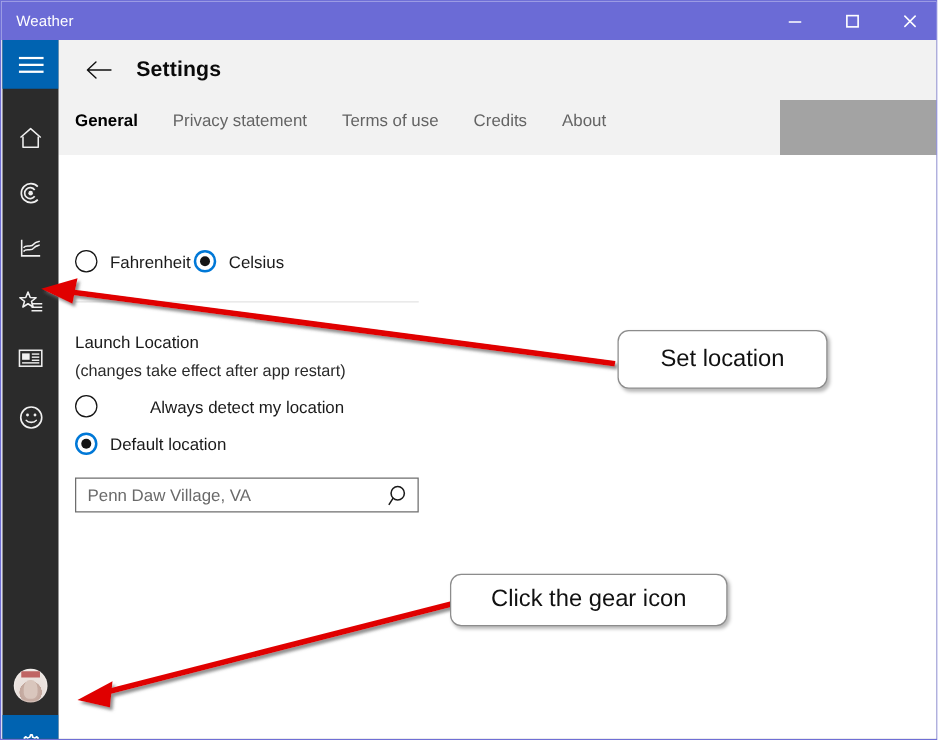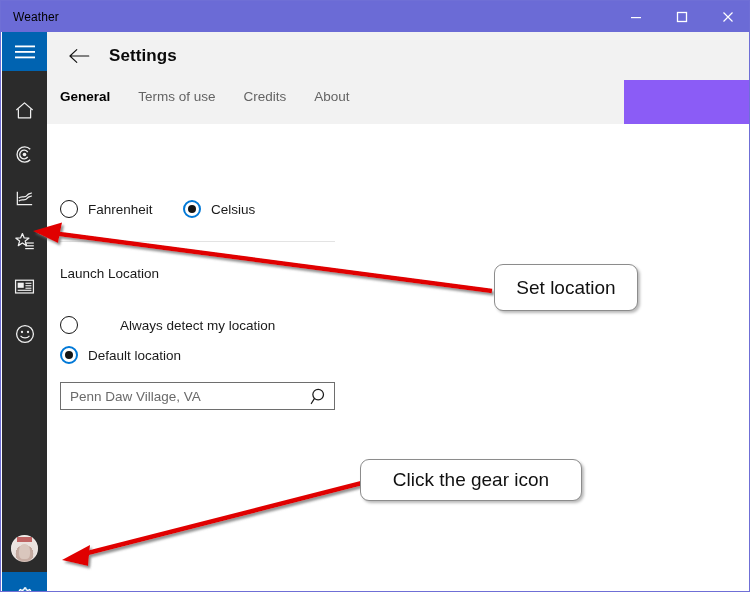--- a/index.html
+++ b/index.html
@@ -27,21 +27,21 @@
   
   #title-bar {
     position: absolute;
     left: 0; top: 0;
     width: 750px; height: 31px;
     background: #6b6bd6;
     display: flex;
     align-items: center;
   }
   #window-title {
-    color: #000000;
+    color: #ffffff;
     font-size: 12px;
     margin-left: 12px;
     letter-spacing: .1px;
     user-select: none;
   }
   #window-controls {
     margin-left: auto;
     display: flex;
     height: 31px;
   }
@@ -117,21 +117,21 @@
     background: #0063b1;
     display: flex; align-items: center; justify-content: center;
     color: #ffffff;
   }
 
   
   #content {
     position: absolute;
     left: 46px; top: 31px;
     width: 703px; height: 560px;
-    background: #8b5cf6;
+    background: #a3a3a3;
   }
 
   #page-header {
     position: absolute;
     left: 0; top: 0;
     width: 703px; height: 48px;
     background: #f2f2f2;
     display: flex; align-items: center;
   }
   #back-button {
@@ -211,21 +211,21 @@
     background: #151515;
   }
   .radio-text {
     font-size: 13.5px;
     color: #1a1a1a;
     margin-left: 10px;
     white-space: nowrap;
   }
 
   #radio-fahrenheit { left: 13px; top: 76px; }
-  #radio-celsius    { left: 136px; top: 76px; }
+  #radio-celsius    { left: 108px; top: 76px; }
   #radio-detect     { left: 13px; top: 192px; gap: 32px; }
   #radio-default    { left: 13px; top: 222px; }
 
   #divider {
     position: absolute;
     left: 13px; top: 117px;
     width: 275px; height: 1px;
     background: #e3e3e3;
   }
 
@@ -268,21 +268,21 @@
     box-sizing: border-box;
     background: #ffffff;
     border: 1.4px solid #8c8c8c;
     border-radius: 9px;
     box-shadow: 2px 2px 3px rgba(0,0,0,.28);
     display: flex; align-items: center; justify-content: center;
     font-size: 19px;
     color: #111111;
     white-space: nowrap;
   }
-  #callout-set-location { left: 494px; top: 264px; width: 144px; height: 47px; }
+  #callout-set-location { left: 494px; top: 264px; width: 168px; height: 47px; }
   #callout-gear         { left: 360px; top: 459px; width: 222px; height: 42px; text-align: center; }
 </style>
 </head>
 <body>
 
 <div id="app-window">
 
   <div id="title-bar">
     <div id="window-title">Weather</div>
     <div id="window-controls">
@@ -403,20 +403,21 @@
       <div id="back-button">
         <svg width="22" height="16" viewBox="0 0 24 18" aria-hidden="true">
           <path d="M23 9 H2 M9.5 1.8 L1.8 9 L9.5 16.2" fill="none" stroke="currentColor" stroke-width="1.25" stroke-linecap="round" stroke-linejoin="round"></path>
         </svg>
       </div>
       <div id="page-title">Settings</div>
     </div>
 
     <div id="tab-bar">
       <div class="tab active">General</div>
+      <div class="tab">Privacy statement</div>
       <div class="tab">Terms of use</div>
       <div class="tab">Credits</div>
       <div class="tab">About</div>
     </div>
 
     <div id="settings-body">
 
 
       <div class="radio-row" id="radio-fahrenheit">
         <span class="radio-ring"></span>
@@ -424,20 +425,21 @@
       </div>
 
       <div class="radio-row" id="radio-celsius">
         <span class="radio-ring checked"></span>
         <span class="radio-text">Celsius</span>
       </div>
 
       <div id="divider"></div>
 
       <div class="section-label" id="launch-label">Launch Location</div>
+      <div class="section-label" id="launch-note">(changes take effect after app restart)</div>
 
       <div class="radio-row" id="radio-detect">
         <span class="radio-ring"></span>
         <span class="radio-text">Always detect my location</span>
       </div>
 
       <div class="radio-row" id="radio-default">
         <span class="radio-ring checked"></span>
         <span class="radio-text">Default location</span>
       </div>

